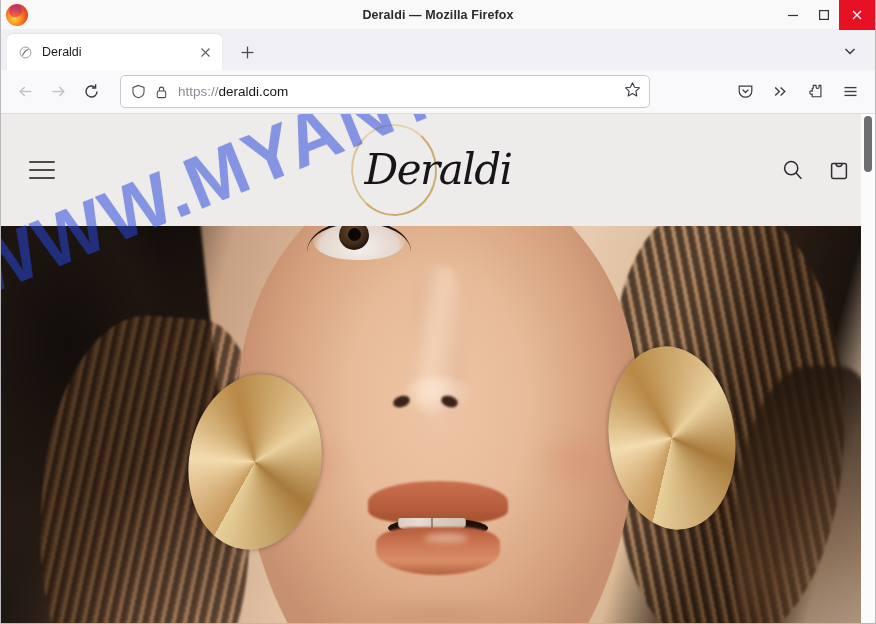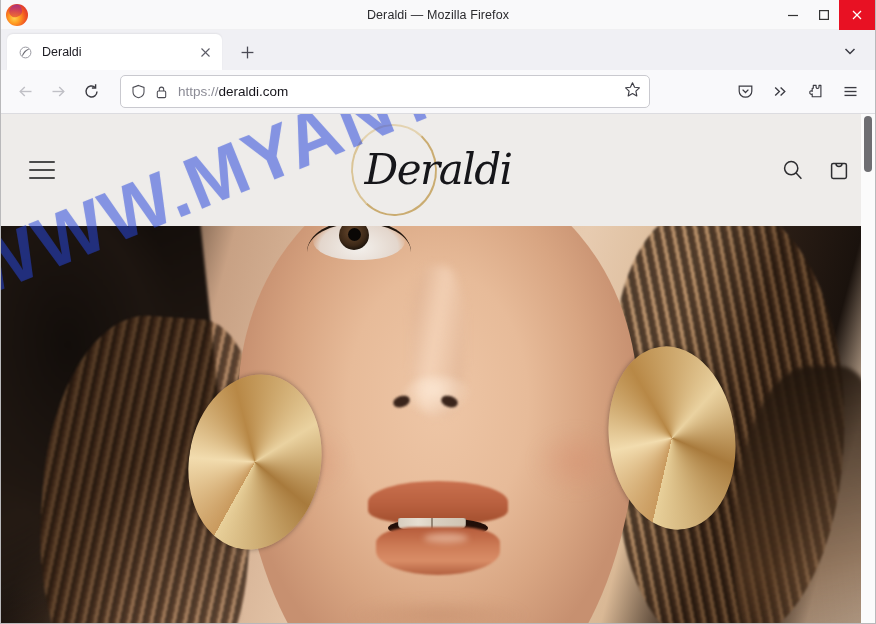--- a/index.html
+++ b/index.html
@@ -26,20 +26,21 @@
 
   
   .titlebar {
     height: 30px;
     background: #f9f9fa;
     display: flex;
     align-items: center;
     position: relative;
     flex: 0 0 30px;
     border-bottom: 1px solid #f0f0f2;
+    font-weight: bold;
   }
   .ff-logo {
     width: 22px; height: 22px;
     margin-left: 5px;
     border-radius: 50%;
     background:
       radial-gradient(circle at 38% 64%, #ffd24d 0%, #ff9b21 28%, #f25922 55%, #e13c2b 75%, #b6243c 100%);
     position: relative;
     flex: 0 0 22px;
   }

